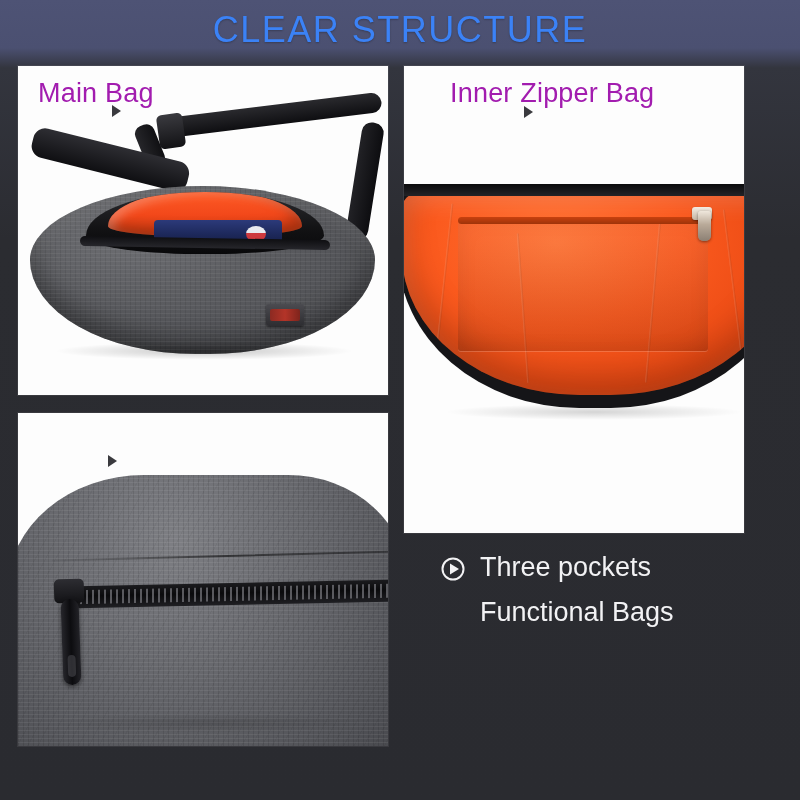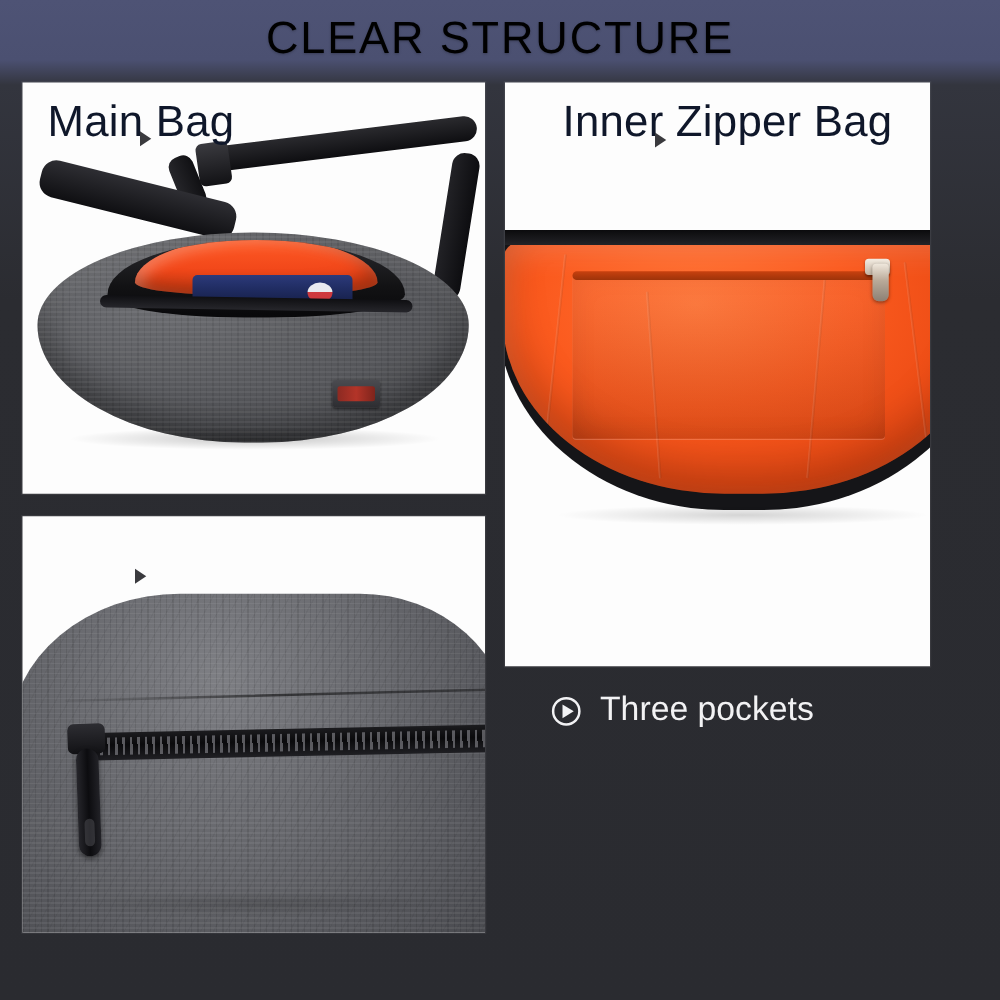--- a/index.html
+++ b/index.html
@@ -9,36 +9,36 @@
     background: linear-gradient(180deg, #4e5375 0%, #4b5071 6%, #33353e 8.5%, #2b2c31 30%, #2a2b30 100%);
     position:relative; overflow:hidden;
   }
 
   
   #header-band {
     position:absolute; left:0; top:0; width:800px; height:60px;
     display:flex; align-items:center; justify-content:center;
   }
   #page-title {
-    color:#000000; font-size:36px; letter-spacing:1.5px;
+    color:#3b82f6; font-size:36px; letter-spacing:1.5px;
     font-weight:400; text-shadow:0 1px 2px rgba(0,0,0,.25);
   }
 
   
   .panel {
     position:absolute; background:#fdfdfd; overflow:hidden;
     box-shadow:0 0 0 1px rgba(255,255,255,.07);
   }
   #panel-main-bag      { left:18px;  top:66px;  width:370px; height:329px; }
   #panel-inner-zipper  { left:404px; top:66px;  width:340px; height:467px; }
   #panel-back-zipper   { left:18px;  top:413px; width:370px; height:333px; }
 
   .panel-label {
-    position:absolute; z-index:6; color:#0f172a;
-    font-size:35px; font-weight:400; letter-spacing:.2px; white-space:nowrap;
+    position:absolute; z-index:6; color:#a21caf;
+    font-size:27px; font-weight:400; letter-spacing:.2px; white-space:nowrap;
   }
   #label-main-bag     { left:20px; top:12px; }
   #label-inner-zipper { left:46px; top:12px; }
   #label-back-zipper  { left:18px; top:10px; }
 
   .marker-triangle {
     position:absolute; z-index:6; width:0; height:0;
     border-top:6px solid transparent; border-bottom:6px solid transparent;
     border-left:9px solid #3a3a3e;
   }
@@ -322,14 +322,15 @@
   <div class="marker-triangle" id="marker-back-zipper"></div>
 </div>
 
 <div id="feature-callout">
   <svg id="play-circle-icon" viewBox="0 0 26 26">
     <circle cx="13" cy="13" r="10.5" fill="none" stroke="#f2f2f4" stroke-width="2"></circle>
     <polygon points="10,7.5 19,13 10,18.5" fill="#f2f2f4"></polygon>
   </svg>
   <div id="feature-lines">
     <div class="feature-line">Three pockets</div>
+    <div class="feature-line">Functional Bags</div>
   </div>
 </div>
 
 </body></html>

